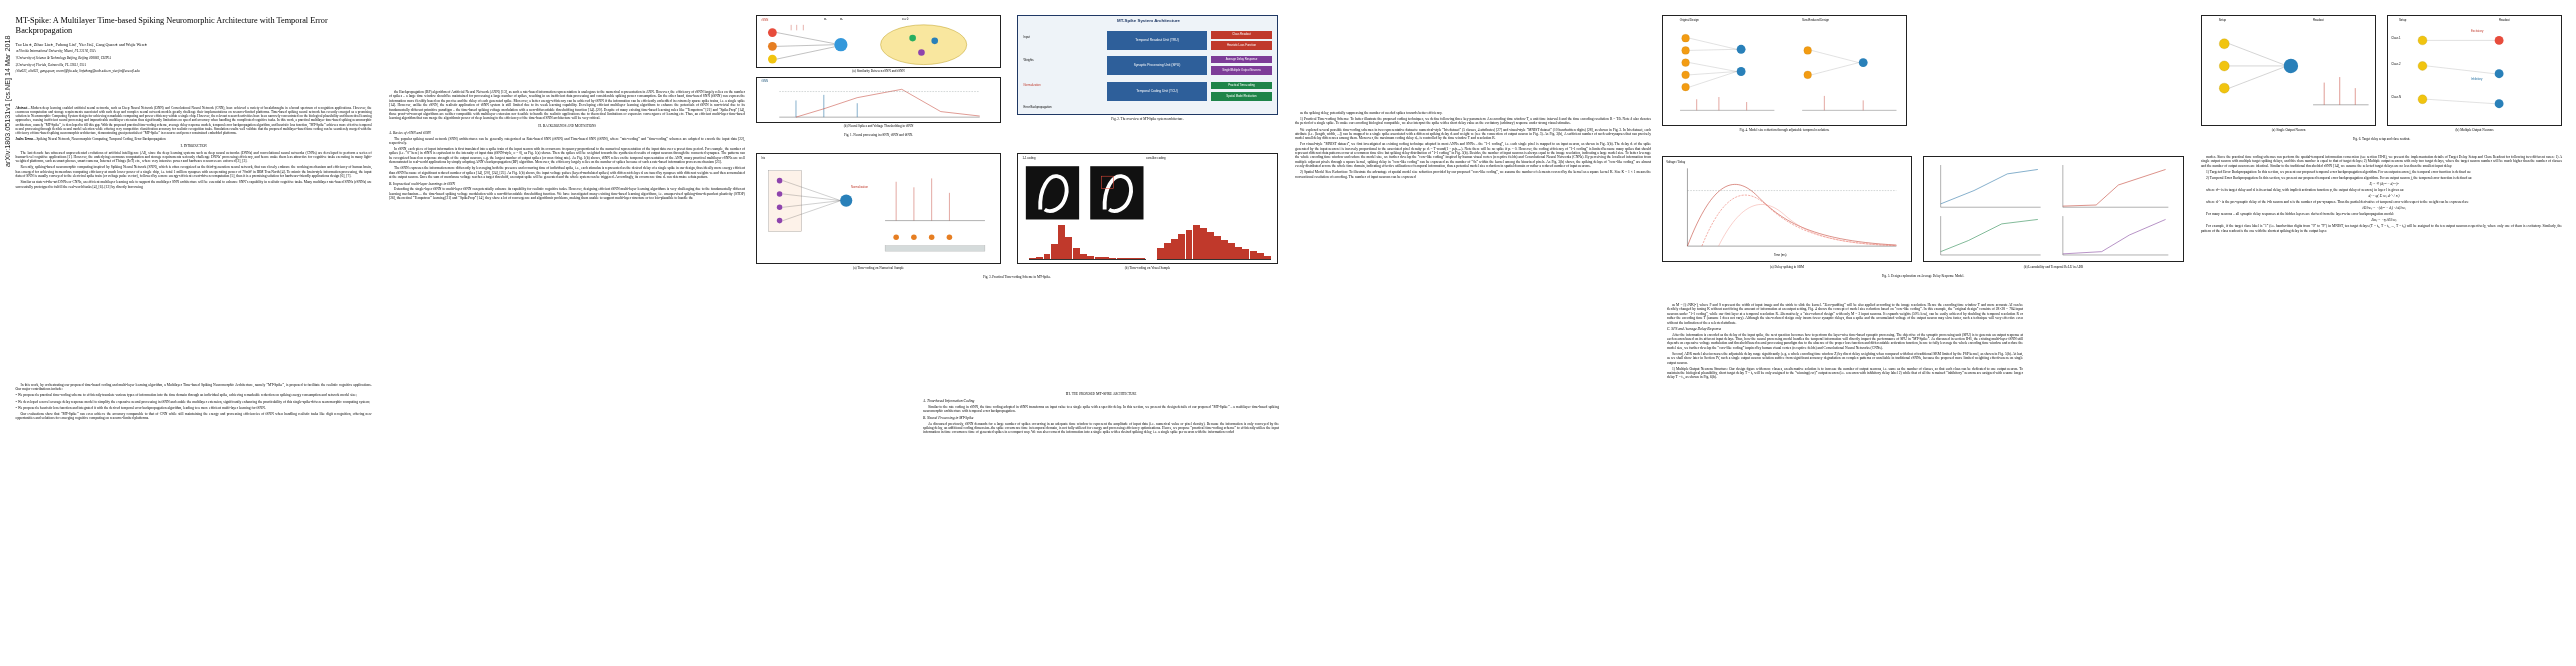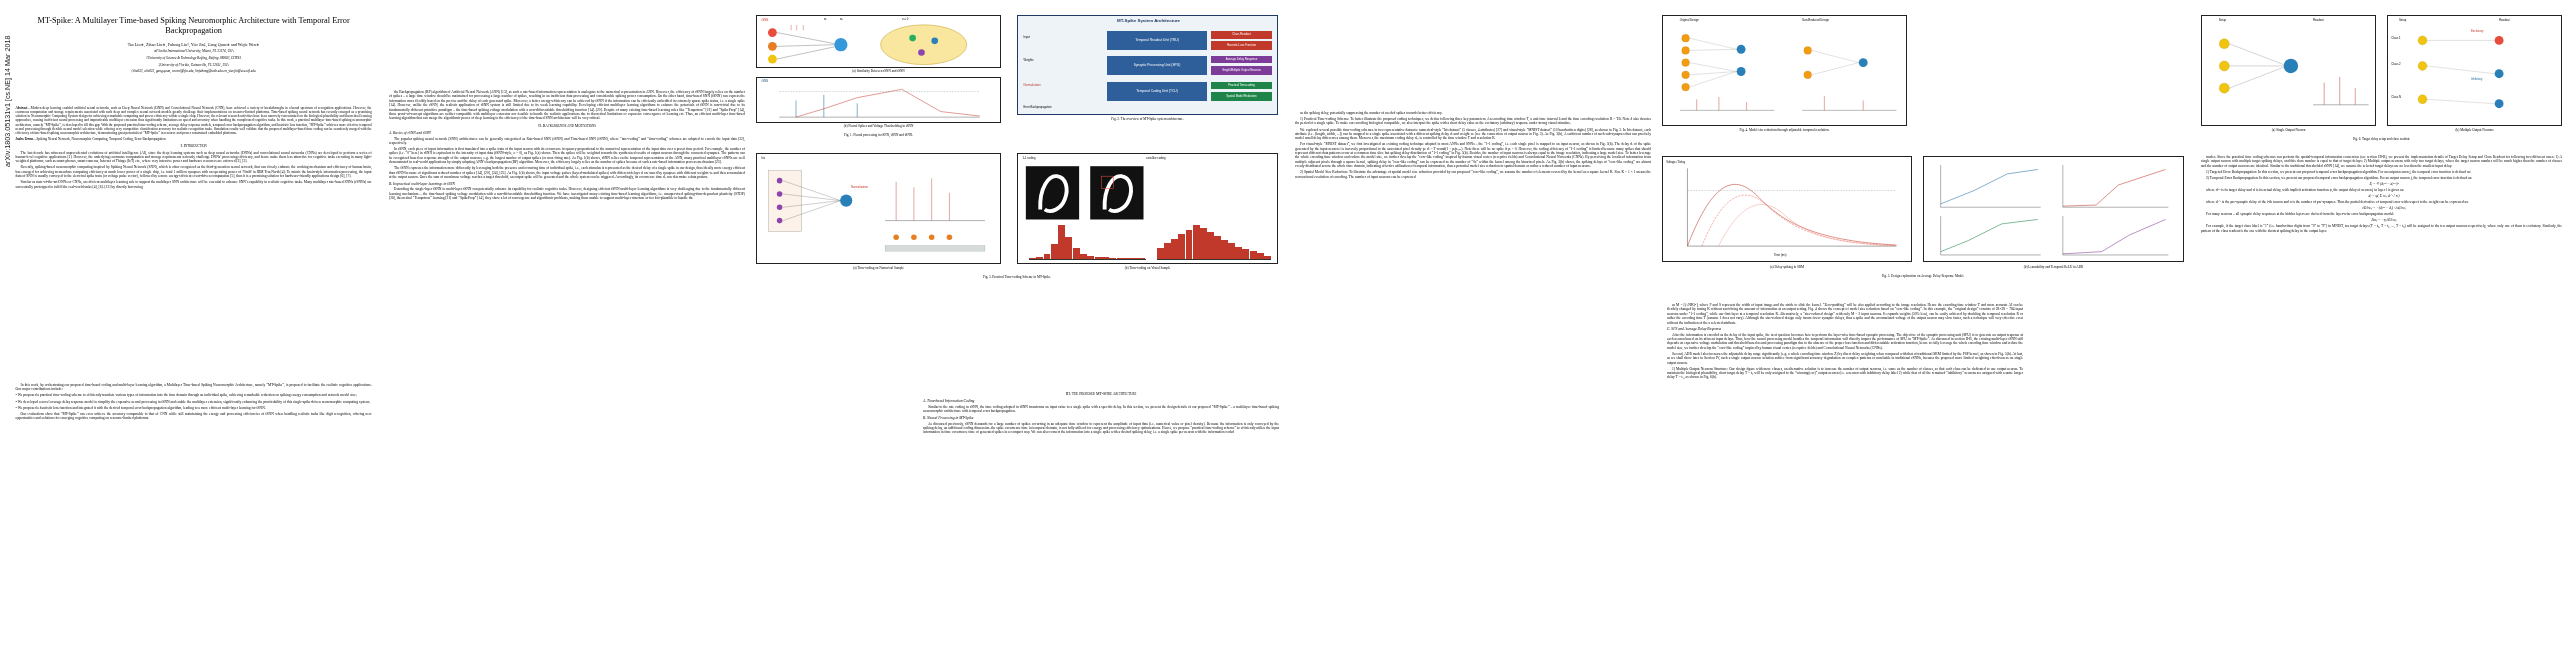--- a/index.html
+++ b/index.html
@@ -12,21 +12,21 @@
     font-family:"Liberation Sans",sans-serif;font-size:7.2px;color:#222;white-space:nowrap;
   }
 
   .col{position:absolute;top:12.2px;width:367px;font-size:3.6px;line-height:1.22;text-align:justify;}
   .col p{margin:0 0 1.7px 0;text-indent:5px;}
   .col p.noind{text-indent:0;}
   .sec{font-family:"Liberation Serif",serif;font-size:4px;text-align:center;margin:3.3px 0 1.7px 0;font-variant:small-caps;text-indent:0;}
   .subsec{font-size:3.7px;font-style:italic;margin:2.2px 0 1.1px 0;text-indent:0;}
 
   
-  .titleblock{position:absolute;left:15.6px;top:15.6px;width:356px;text-align:center;}
+  .titleblock{position:absolute;left:15.6px;top:15.6px;width:356px;text-align:left;}
   .ttl{font-size:8.3px;line-height:1.25;}
   .authors{font-size:4.1px;margin-top:5.6px;}
   .affil{font-size:3.4px;font-style:italic;margin-top:2.2px;line-height:1.35;}
 
   
   .fig{position:absolute;}
   .figcap{font-size:3.3px;text-align:center;line-height:1.2;margin-top:1.7px;}
   .fbox{border:0.6px solid #111;box-sizing:border-box;position:absolute;}
   .lbl{position:absolute;font-family:"Liberation Sans",sans-serif;}
 

